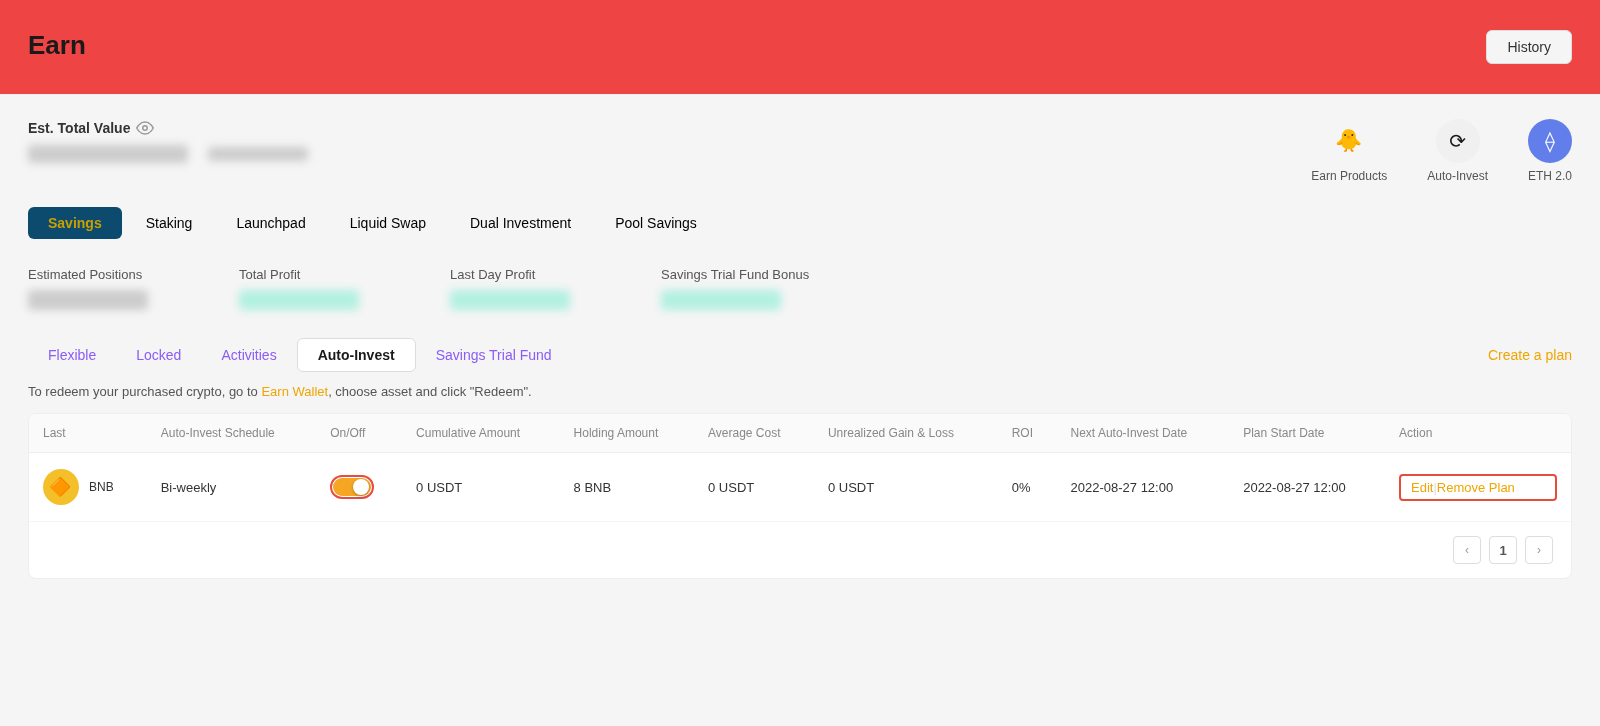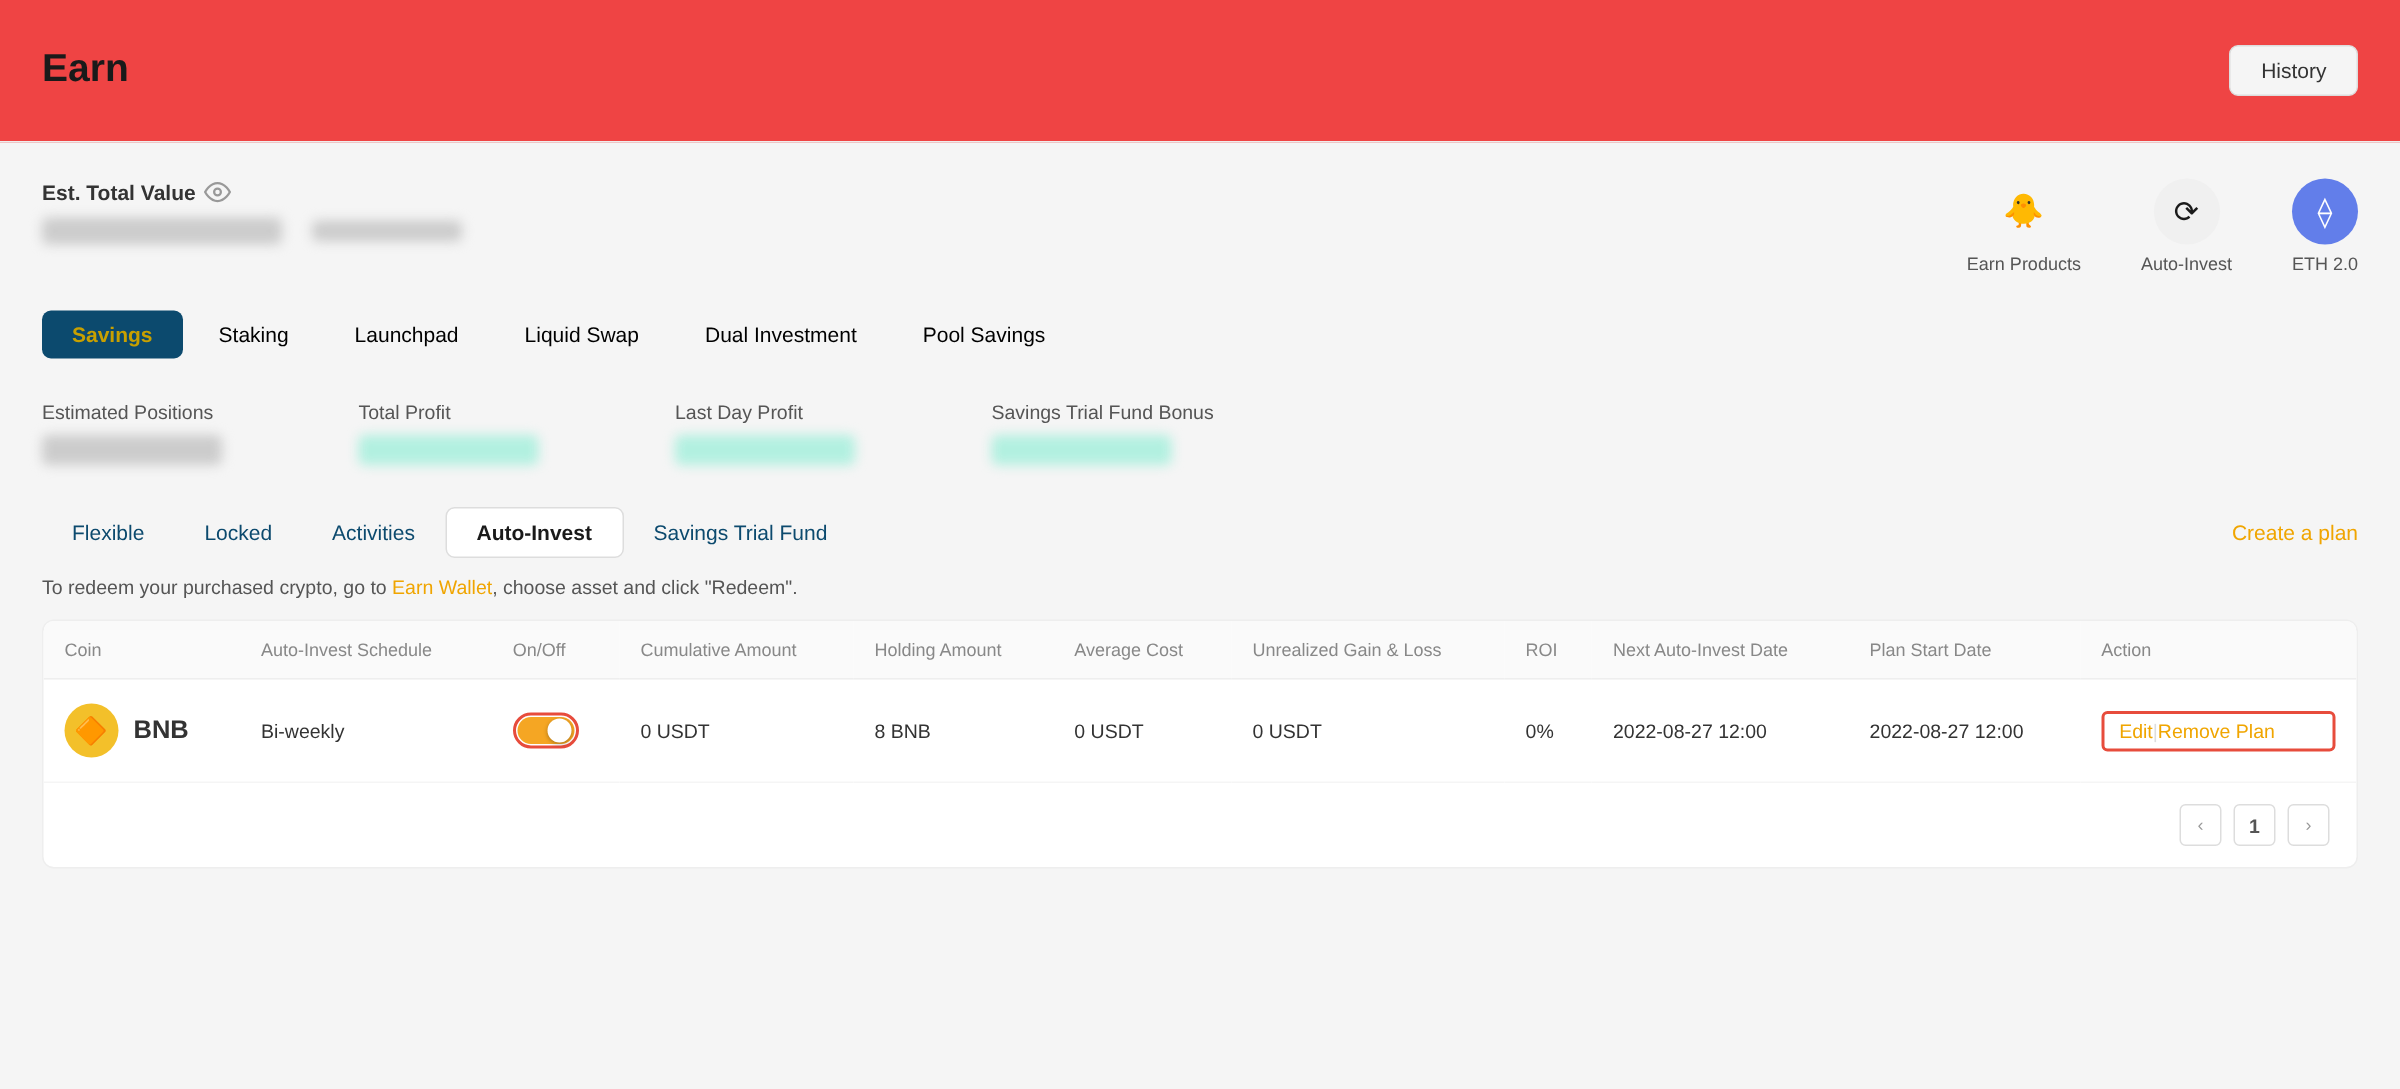--- a/index.html
+++ b/index.html
@@ -172,21 +172,21 @@
     }
     .sub-tabs-left {
       display: flex;
       align-items: center;
       gap: 0;
     }
     .sub-tab {
       padding: 8px 20px;
       cursor: pointer;
       font-size: 14px;
-      color: #0c4a6e;
+      color: #8b5cf6;
       background: transparent;
       border: none;
       border-radius: 6px;
     }
     .sub-tab.active {
       background: #fff;
       font-weight: 700;
       color: #1a1a1a;
       border: 1px solid #ddd;
     }
@@ -249,22 +249,22 @@
       width: 36px;
       height: 36px;
       border-radius: 50%;
       background: #f3c02a;
       display: flex;
       align-items: center;
       justify-content: center;
       font-size: 18px;
     }
     .coin-name {
-      font-weight: 700;
-      font-size: 17px;
+      font-weight: 400;
+      font-size: 12px;
     }
     
     .toggle-wrapper {
       position: relative;
       width: 44px;
       height: 24px;
       border: 2px solid #e74c3c;
       border-radius: 12px;
       display: inline-flex;
       align-items: center;
@@ -436,21 +436,21 @@
     </div>
 
     <p class="info-text">
       <span>To redeem your purchased crypto, go to </span><span class="earn-wallet-link">Earn Wallet</span><span>, choose asset and click "Redeem".</span>
     </p>
 
     <div class="table-container">
       <table>
         <thead>
           <tr>
-            <th>Coin</th>
+            <th>Last</th>
             <th>Auto-Invest Schedule</th>
             <th>On/Off</th>
             <th>Cumulative Amount</th>
             <th>Holding Amount</th>
             <th>Average Cost</th>
             <th>Unrealized Gain &amp; Loss</th>
             <th>ROI</th>
             <th>Next Auto-Invest Date</th>
             <th>Plan Start Date</th>
             <th>Action</th>

